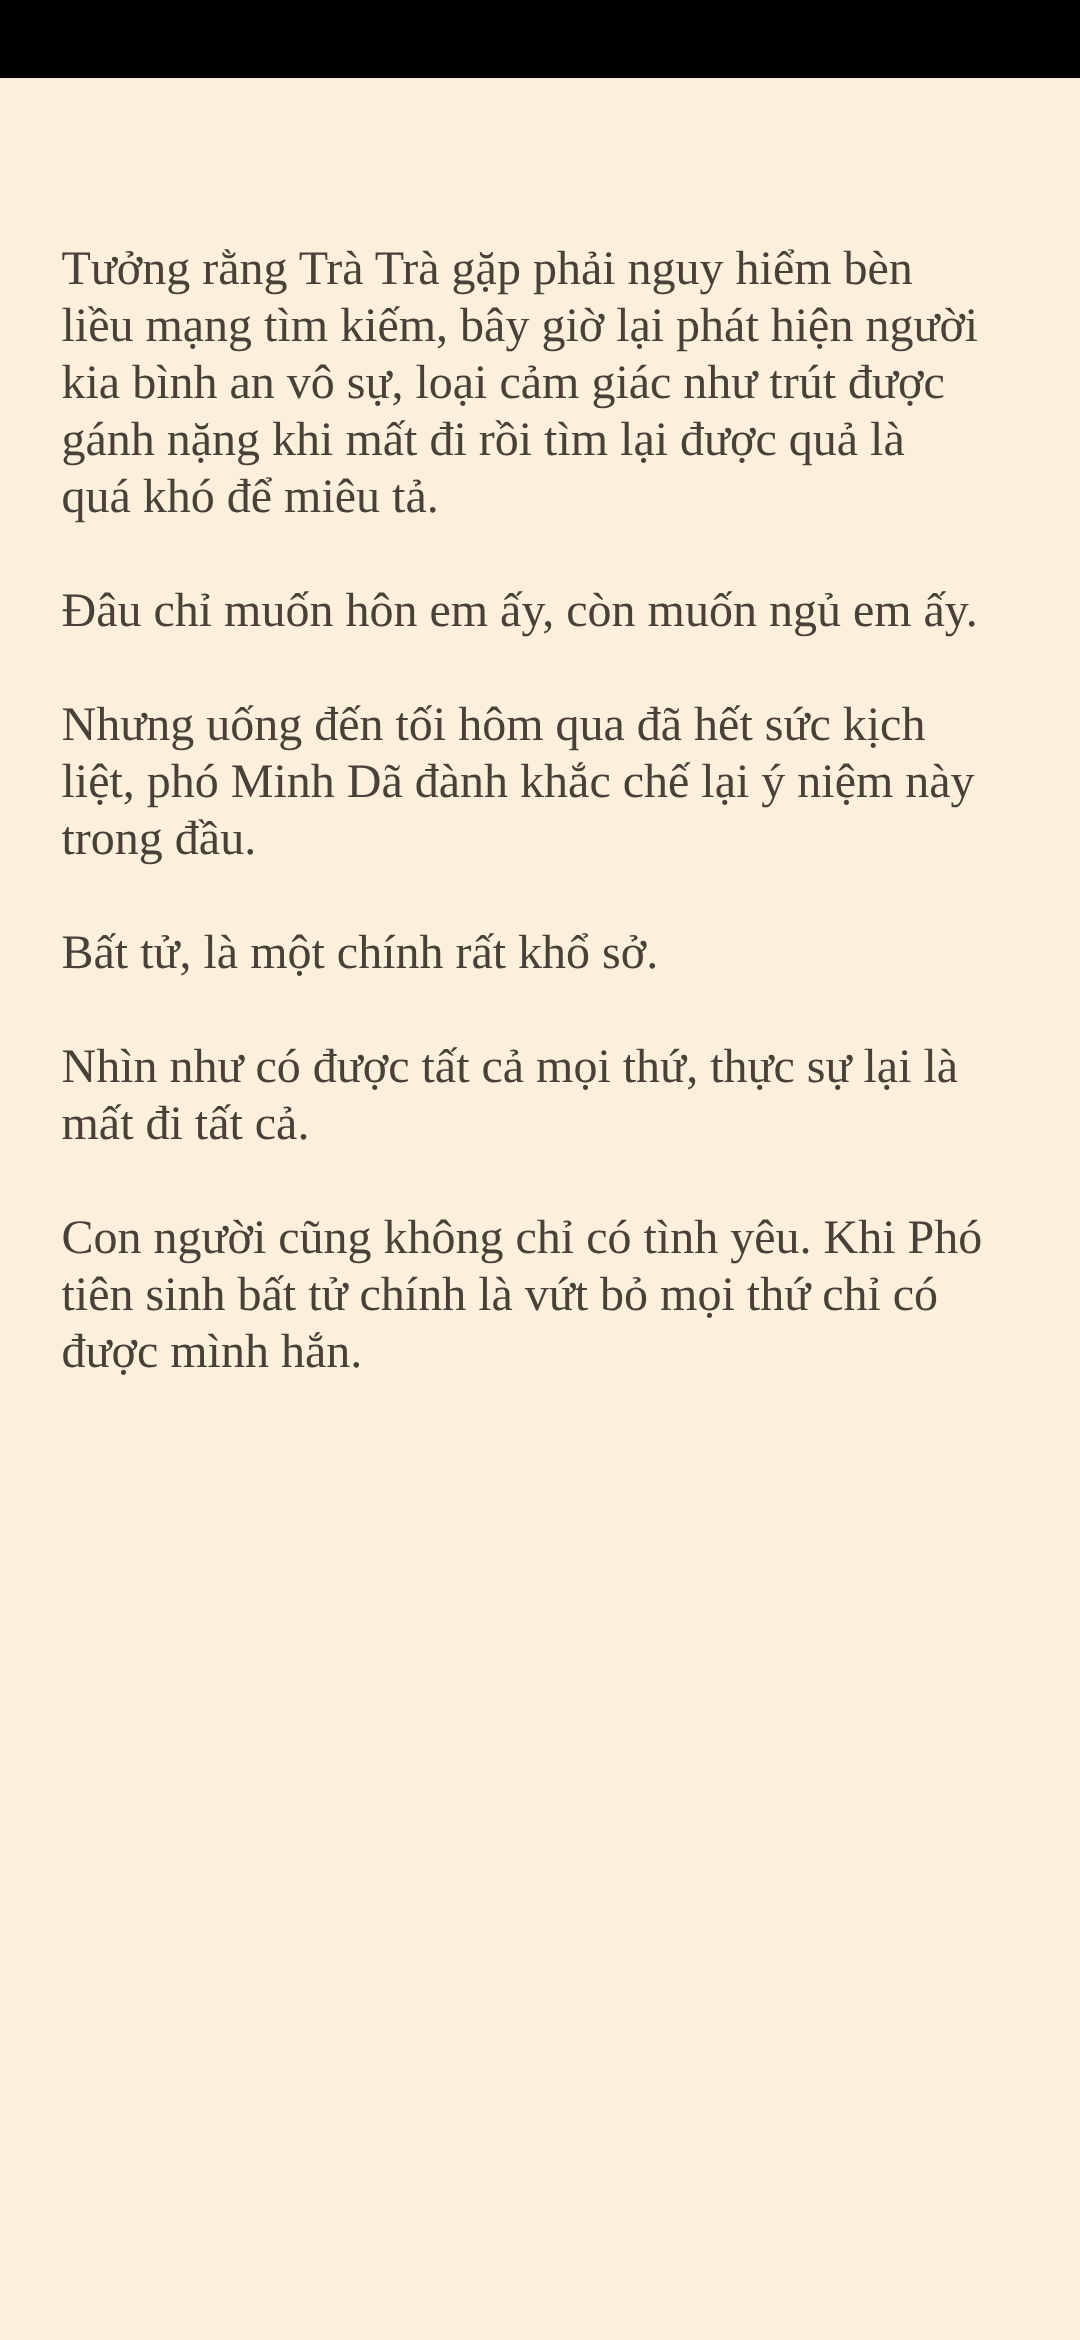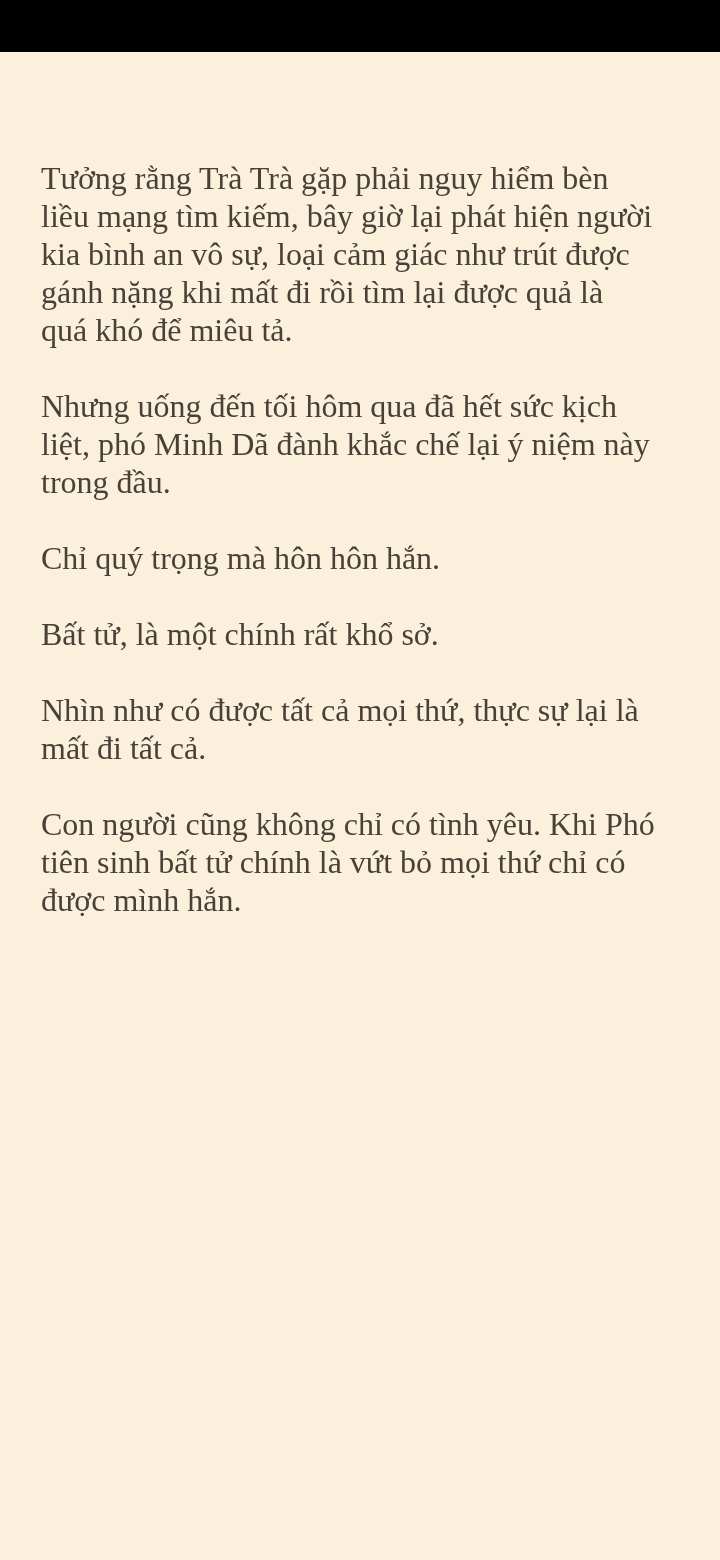--- a/index.html
+++ b/index.html
@@ -34,18 +34,18 @@
     word-spacing: normal;
   }
 </style>
 </head>
 <body>
 
 <div class="status-bar"></div>
 
 <main class="reader-page">
   <p>Tưởng rằng Trà Trà gặp phải nguy hiểm bèn liều mạng tìm kiếm, bây giờ lại phát hiện người kia bình an vô sự, loại cảm giác như trút được gánh nặng khi mất đi rồi tìm lại được quả là quá khó để miêu tả.</p>
+  <p>Đâu chỉ muốn hôn em ấy, còn muốn ngủ em ấy.</p>
   <p>Nhưng uống đến tối hôm qua đã hết sức kịch liệt, phó Minh Dã đành khắc chế lại ý niệm này trong đầu.</p>
-  <p>Chỉ quý trọng mà hôn hôn hắn.</p>
   <p>Bất tử, là một chính rất khổ sở.</p>
   <p>Nhìn như có được tất cả mọi thứ, thực sự lại là mất đi tất cả.</p>
   <p>Con người cũng không chỉ có tình yêu. Khi Phó tiên sinh bất tử chính là vứt bỏ mọi thứ chỉ có được mình hắn.</p>
 </main>
 
 </body></html>

